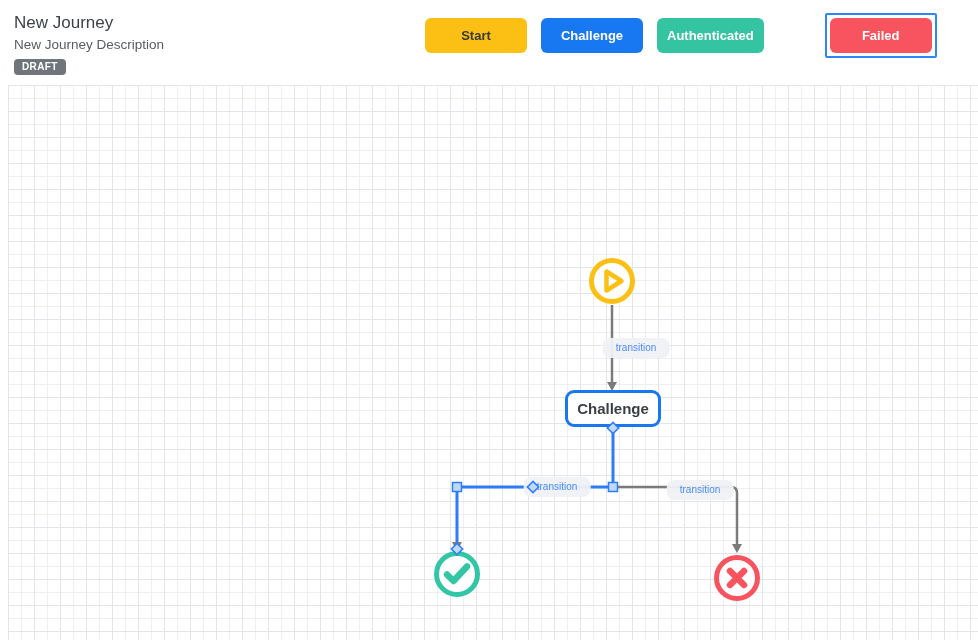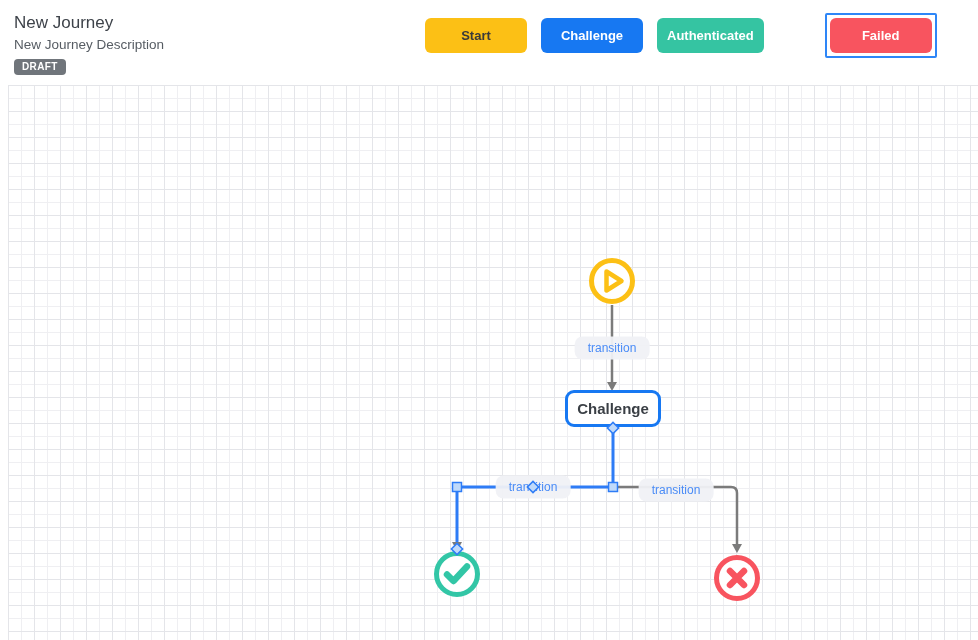--- a/index.html
+++ b/index.html
@@ -32,22 +32,22 @@
     background-image:
       linear-gradient(to right, #e4e5e9 1px, transparent 1px),
       linear-gradient(to bottom, #e4e5e9 1px, transparent 1px),
       linear-gradient(to right, #efeff2 1px, transparent 1px),
       linear-gradient(to bottom, #efeff2 1px, transparent 1px);
     background-size: 26px 26px, 26px 26px, 13px 13px, 13px 13px; }
   .edges, .handles { position:absolute; left:0; top:0; width:970px; height:555px; }
   .edges { z-index:1; } .handles { z-index:5; pointer-events:none; }
 
   .edge-label { position:absolute; z-index:3; transform:translate(-50%,-50%);
-    background:rgba(240,241,245,.95); color:#4a8cf7; font-size:12px;
-    padding:4px 13px 5px; border-radius:8px; white-space:nowrap; cursor:pointer; }
+    background:rgba(240,241,245,.95); color:#4a8cf7; font-size:10px;
+    padding:4px 13px 5px; border-radius:8px; white-space:nowrap; cursor:pointer;margin-left:24px; }
   .lbl-0 { left:604px; top:263px; }
   .lbl-1 { left:525px; top:402px; }
   .lbl-2 { left:668px; top:405px; }
 
   .node { position:absolute; z-index:4; cursor:pointer; }
   .node-circle { width:48px; height:48px; }
   .n-start { left:580px; top:172px; }
   .n-auth  { left:425px; top:465px; }
   .n-fail  { left:705px; top:469px; }
   .n-challenge { left:557px; top:305px; width:96px; height:37px; background:#fff;

